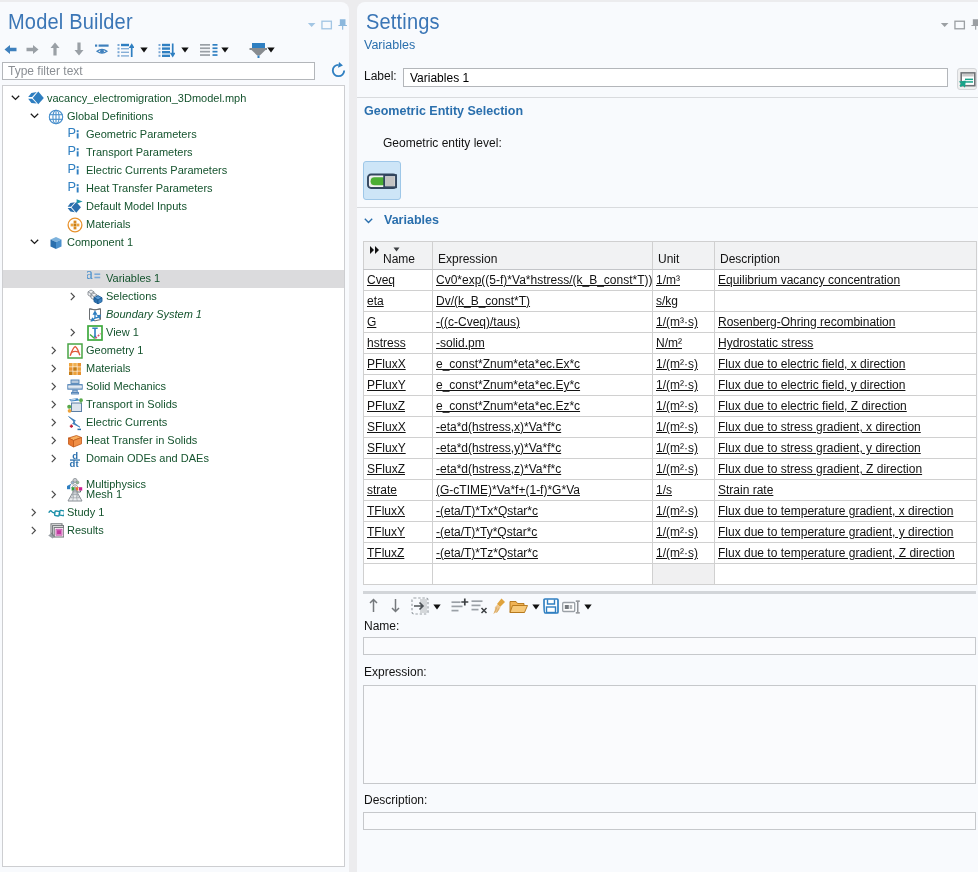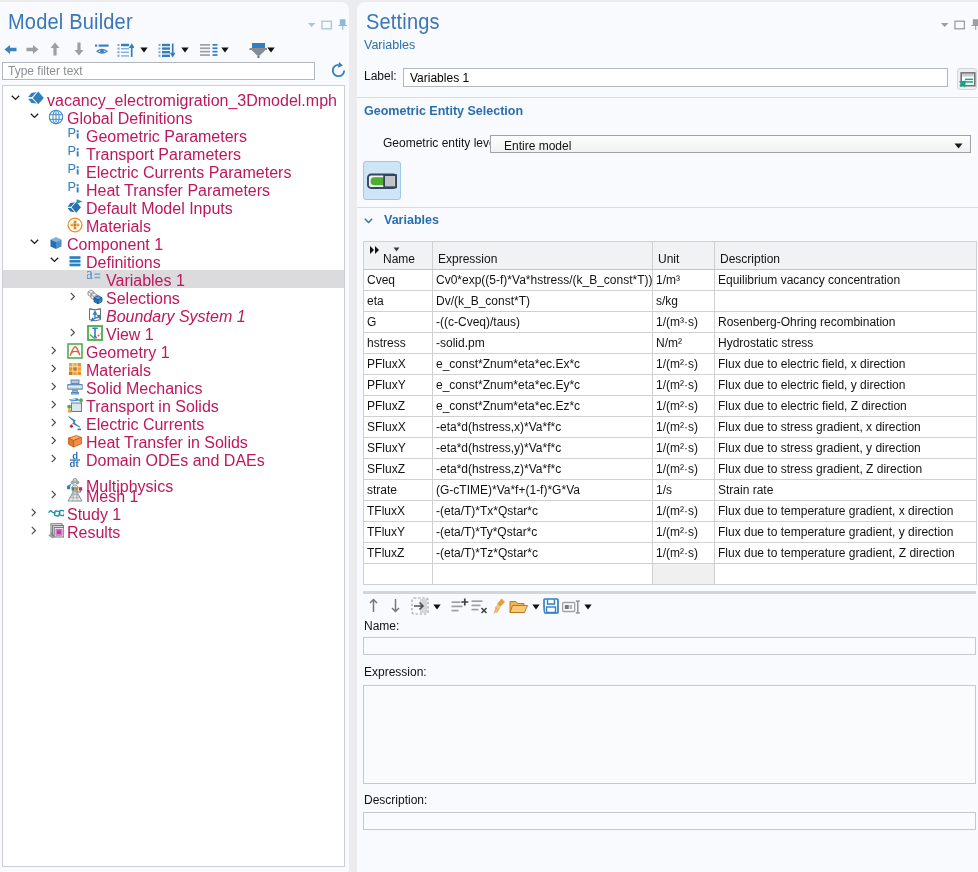--- a/index.html
+++ b/index.html
@@ -8,25 +8,25 @@
 .abs { position:absolute; }
 #leftpanel { position:absolute; left:0; top:2px; width:349px; height:870px; background:#f8fafd; border-radius:0 8px 0 0; }
 #rightpanel { position:absolute; left:357px; top:2px; width:621px; height:870px; background:#f8fafd; border-radius:8px 0 0 0; }
 .ptitle { font-size:22px; color:#3b76b6; transform:scaleX(0.91); transform-origin:left top; letter-spacing:0.2px; }
 .winicons { position:absolute; display:flex; gap:6px; align-items:center; }
 .sep { position:absolute; left:0; width:100%; height:1px; background:#d9dbde; }
 input, textarea, .inputlike { font-family:"Liberation Sans", sans-serif; font-size:12px; border:1px solid #b3b6ba; background:#fff; outline:none; }
 input::placeholder { color:#8b8f94; opacity:1; }
 .treerow { position:absolute; height:18px; white-space:nowrap; }
 .treerow.sel { background:#dbdbdd; }
-.trlabel { position:absolute; top:2px; font-size:16px; color:#be185d; }
+.trlabel { position:absolute; top:2px; font-size:11px; color:#14532d; }
 .tricon { position:absolute; top:1px; width:16px; height:16px; }
 .trarrow { position:absolute; top:5px; }
 .secblue { color:#2a6fad; font-weight:bold; font-size:12.5px; }
-table.vars { position:absolute; border-collapse:collapse; table-layout:fixed; background:#fff; }
+table.vars { position:absolute; border-collapse:collapse; table-layout:fixed; background:#fff;text-decoration:underline; }
 table.vars td, table.vars th { border:1px solid #d0d0d0; font-weight:normal; text-align:left; font-size:12px; overflow:hidden; white-space:nowrap; padding:0 0 0 3px; }
 table.vars { border:1px solid #b9bbbe; }
 table.vars tr.hrow th { background:#f1f2f3; border-bottom:1px solid #c3c5c8; }
 </style>
 </head>
 <body>
 <div id="leftpanel">
   <div class="abs ptitle" style="left:8px; top:7px;">Model Builder</div>
   <div class="winicons" style="left:306px; top:16px; width:42px; gap:4px;">
     <svg width="12" height="12" viewBox="0 0 12 12">
@@ -216,31 +216,20 @@
 <div class="treerow" style="top:148px; left:0; width:341px;">
         <svg class="trarrow" style="left:27px" width="9" height="6" viewBox="0 0 9 6">
           <path d="M0.8 0.8 L4.5 4.4 L8.2 0.8" fill="none" stroke="#1b1b1b" stroke-width="1.3"></path>
         </svg>
         <svg class="tricon" style="left:45px" width="16" height="16" viewBox="0 0 16 16">
           <path d="M2.5 4.5 L8 2 L13.5 4.5 L8 7 Z" fill="#7db2dc"></path>
           <path d="M2.5 4.5 L8 7 V14 L2.5 11.5 Z" fill="#2a6fad"></path>
           <path d="M13.5 4.5 L8 7 V14 L13.5 11.5 Z" fill="#4a90cc"></path>
         </svg>
         <span class="trlabel" style="left:64px">Component 1</span>
-      </div>
-<div class="treerow" style="top:166px; left:0; width:341px;">
-        <svg class="trarrow" style="left:47px" width="9" height="6" viewBox="0 0 9 6">
-          <path d="M0.8 0.8 L4.5 4.4 L8.2 0.8" fill="none" stroke="#1b1b1b" stroke-width="1.3"></path>
-        </svg>
-        <svg class="tricon" style="left:64px" width="16" height="16" viewBox="0 0 16 16" fill="#2f7fc1">
-          <rect x="2.5" y="3.2" width="11" height="2.7"></rect>
-          <rect x="2.5" y="6.9" width="11" height="2.7"></rect>
-          <rect x="2.5" y="10.6" width="11" height="2.7"></rect>
-        </svg>
-        <span class="trlabel" style="left:83px">Definitions</span>
       </div>
 <div class="treerow sel" style="top:184px; left:0; width:341px;">
         <svg class="tricon" style="left:84px" width="16" height="16" viewBox="0 0 16 16">
           <text x="-1.2" y="8.3" font-family="Liberation Serif" font-size="16" fill="#4a90cc">a</text>
           <rect x="7.4" y="2.4" width="5.8" height="1.6" fill="#7aa9d8"></rect>
           <rect x="7.4" y="5.7" width="5.8" height="1.6" fill="#7aa9d8"></rect>
         </svg>
         <span class="trlabel" style="left:103px">Variables 1</span>
       </div>
 <div class="treerow" style="top:202px; left:0; width:341px;">
@@ -459,26 +448,20 @@
       <rect x="4.3" y="5" width="11.4" height="2.5" fill="#c9c9c9"></rect>
       <rect x="7" y="9.6" width="8" height="1.5" fill="#1aa389"></rect>
       <rect x="7" y="12.2" width="8" height="1.5" fill="#1aa389"></rect>
       <path d="M7.0 12.6 L5.9 16.5 L1.9 17.6 Z" fill="#1aa389" transform="rotate(0)"></path>
       <path d="M6.6 12.9 L3.1 13.3 L6.2 16.4 Z M4.6 14.8 L2.2 17.2" stroke="#1aa389" stroke-width="2.1" fill="#1aa389"></path>
     </svg>
   </div>
   <div class="sep" style="top:95px;"></div>
   <div class="abs secblue" style="left:7px; top:102px;">Geometric Entity Selection</div>
   <div class="abs" style="left:7px; top:134px;margin-left:19px;">Geometric entity level:</div>
-  <div class="abs" style="left:133px; top:133px; width:481px; height:18px; background:linear-gradient(#fdfdfd,#f0f1f2); border:1px solid #9fa3a7;">
-    <span style="position:absolute; left:13px; top:3px;">Entire model</span>
-    <svg width="9" height="6" viewBox="0 0 9 6" style="position:absolute; right:7px; top:7px;">
-        <path d="M0.5 0.5 H8.5 L4.5 5.5 Z" fill="#1b1b1b"></path>
-      </svg>
-  </div>
   <div class="abs" style="left:6px; top:159px; width:38px; height:39px; background:#cde5f7; border:1px solid #9ec7e8; border-radius:3px;">
     <svg width="32" height="17" viewBox="0 0 32 17" style="position:absolute;left:3px;top:11px;">
       <rect x="1" y="1.5" width="28" height="13.5" rx="3" fill="#f2f2f2" stroke="#33465e" stroke-width="1.9"></rect>
       <rect x="3.6" y="4.2" width="22" height="8" fill="#e2e2e2"></rect>
       <rect x="3.6" y="4.2" width="15.5" height="8" rx="4" fill="#4cae34"></rect>
       <rect x="17.8" y="2.8" width="10.6" height="10.8" fill="#c3c3c3" stroke="#fff" stroke-width="1.2"></rect>
       <rect x="17.2" y="2.2" width="11.8" height="12" fill="none" stroke="#33465e" stroke-width="1.9"></rect>
     </svg>
   </div>
   <div class="sep" style="top:205px;"></div>

